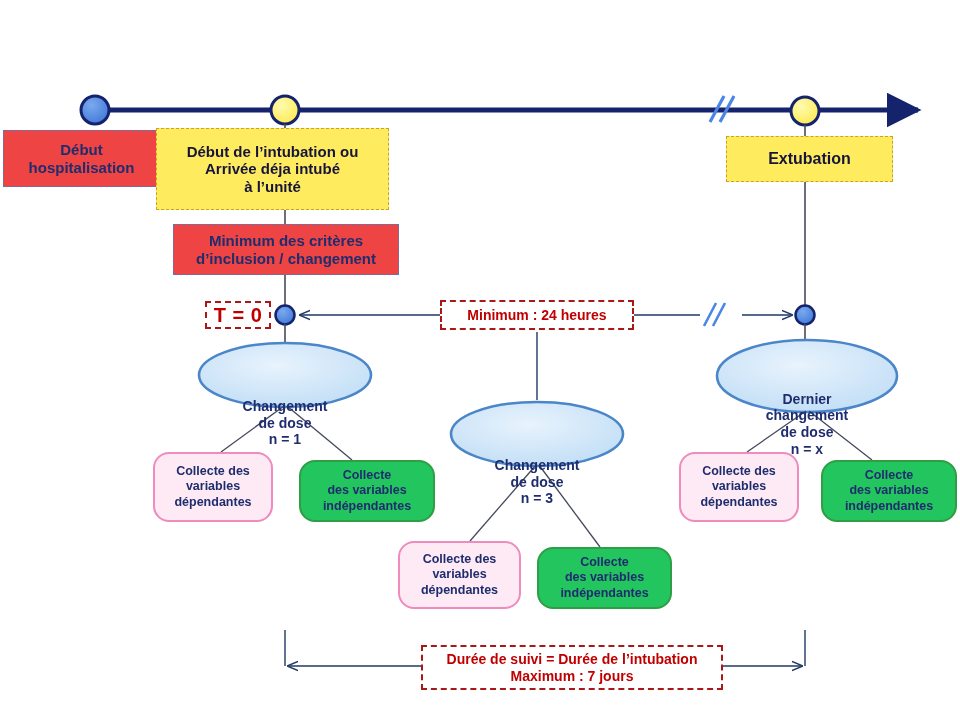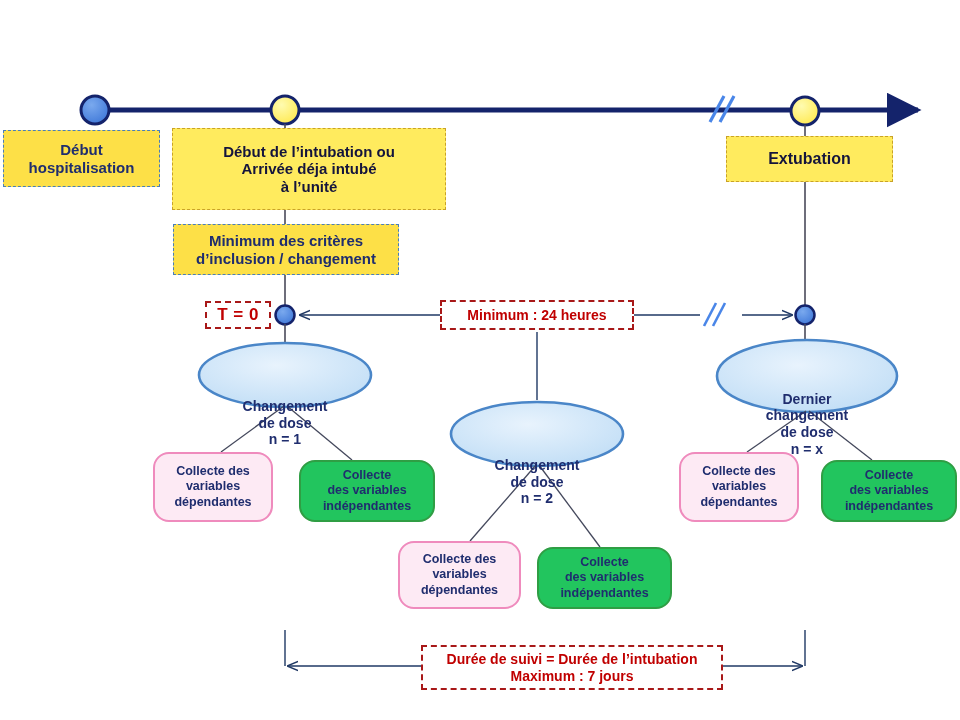--- a/index.html
+++ b/index.html
@@ -5,40 +5,40 @@
   html,body{margin:0;padding:0;background:#ffffff;}
   body{width:960px;height:720px;position:relative;overflow:hidden;
        font-family:"Liberation Sans","DejaVu Sans",sans-serif;}
   #stage{position:absolute;left:0;top:0;width:960px;height:720px;}
   svg.layer{position:absolute;left:0;top:0;width:960px;height:720px;pointer-events:none;}
 
   .node{position:absolute;box-sizing:border-box;display:flex;align-items:center;
         justify-content:center;text-align:center;line-height:1.15;}
 
   
-  .box-plain{border:1px dashed #4a7ebb;background:#fde047;color:#1f2d6e;
+  .box-plain{border:1px dashed #4a7ebb;background:#ef4444;color:#1f2d6e;
              font-weight:bold;font-size:15px;align-items:center;}
   .box-yellow{border:1px dashed #c9a227;background:#ffeb5e;color:#14143c;
               font-weight:bold;font-size:15px;}
   .box-red{border:2px dashed #a81818;background:#ffffff;color:#c00000;
            font-weight:bold;font-size:14px;}
 
   
   .ellipse-label{position:absolute;color:#1f2d6e;font-weight:bold;font-size:14px;
                  text-align:center;line-height:1.18;display:flex;align-items:center;
                  justify-content:center;margin-top:48px;}
 
   
   .collect{position:absolute;box-sizing:border-box;border-radius:16px;
            display:flex;align-items:center;justify-content:center;text-align:center;
            font-size:12.5px;font-weight:bold;color:#1f2d6e;line-height:1.25;}
   .collect.pink{border:2px solid #ef8bbd;background:#fdeaf4;}
   .collect.green{border:2px solid #2f9e44;background:#22c55e;}
 
-  .t0{font-size:17px;letter-spacing:.5px;}
+  .t0{font-size:20px;letter-spacing:.5px;}
 </style>
 </head>
 <body>
 
 <div id="stage">
 
   <svg class="layer" viewBox="0 0 960 720">
     <defs>
       <marker id="arrowBig" viewBox="0 0 10 10" refX="9" refY="5" markerWidth="7" markerHeight="7" orient="auto-start-reverse">
         <path d="M0,0 L10,5 L0,10 z" fill="#14236b"></path>
@@ -122,21 +122,21 @@
     </g>
   </svg>
 
   <div class="node box-plain" style="left:3px;top:130px;width:157px;height:57px;">
     <span>
       <span>Début</span><br>
       <span>hospitalisation</span>
     </span>
   </div>
 
-  <div class="node box-yellow" style="left:172px;top:128px;width:274px;height:82px;">
+  <div class="node box-yellow" style="left:156px;top:128px;width:233px;height:82px;">
     <span>
       <span>Début de l’intubation ou</span><br>
       <span>Arrivée déja intubé</span><br>
       <span>à l’unité</span>
     </span>
   </div>
 
   <div class="node box-plain" style="left:173px;top:224px;width:226px;height:51px;">
     <span>
       <span>Minimum des critères</span><br>
@@ -168,21 +168,21 @@
       <span>Changement</span><br>
       <span>de dose</span><br>
       <span>n = 1</span>
     </span>
   </div>
 
   <div class="ellipse-label" style="left:451px;top:404px;width:172px;height:60px;">
     <span>
       <span>Changement</span><br>
       <span>de dose</span><br>
-      <span>n = 2</span>
+      <span>n = 3</span>
     </span>
   </div>
 
   <div class="ellipse-label" style="left:719px;top:344px;width:176px;height:64px;">
     <span>
       <span>Dernier</span><br>
       <span>changement</span><br>
       <span>de dose</span><br>
       <span>n = x</span>
     </span>

